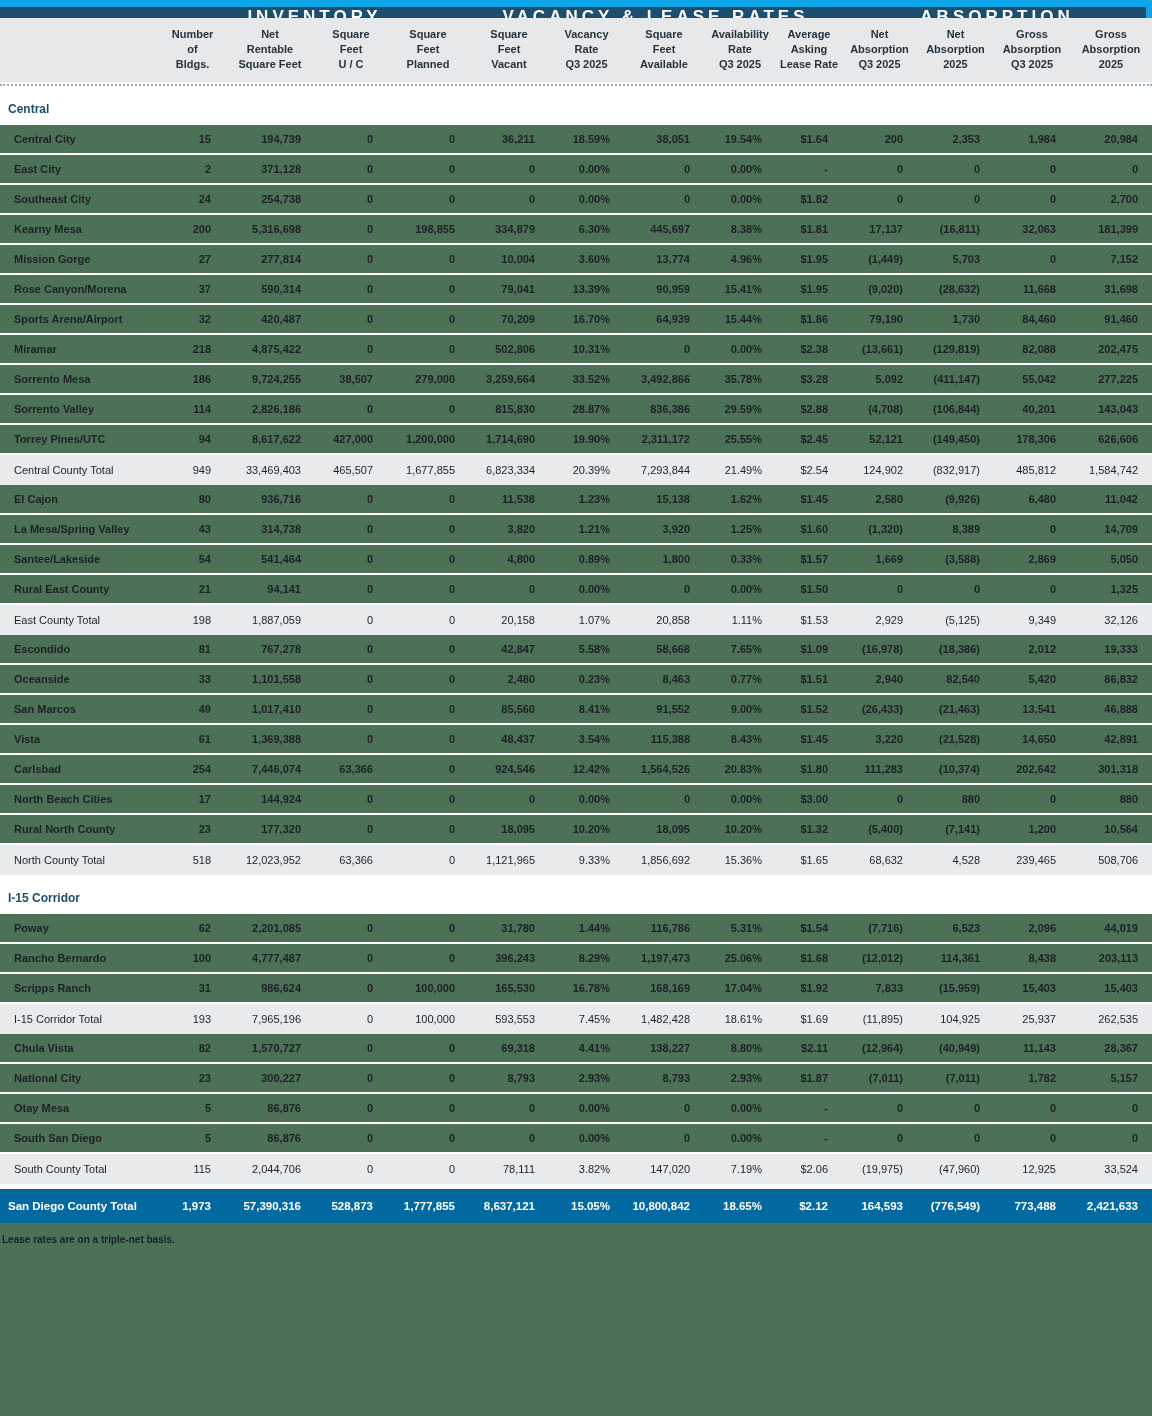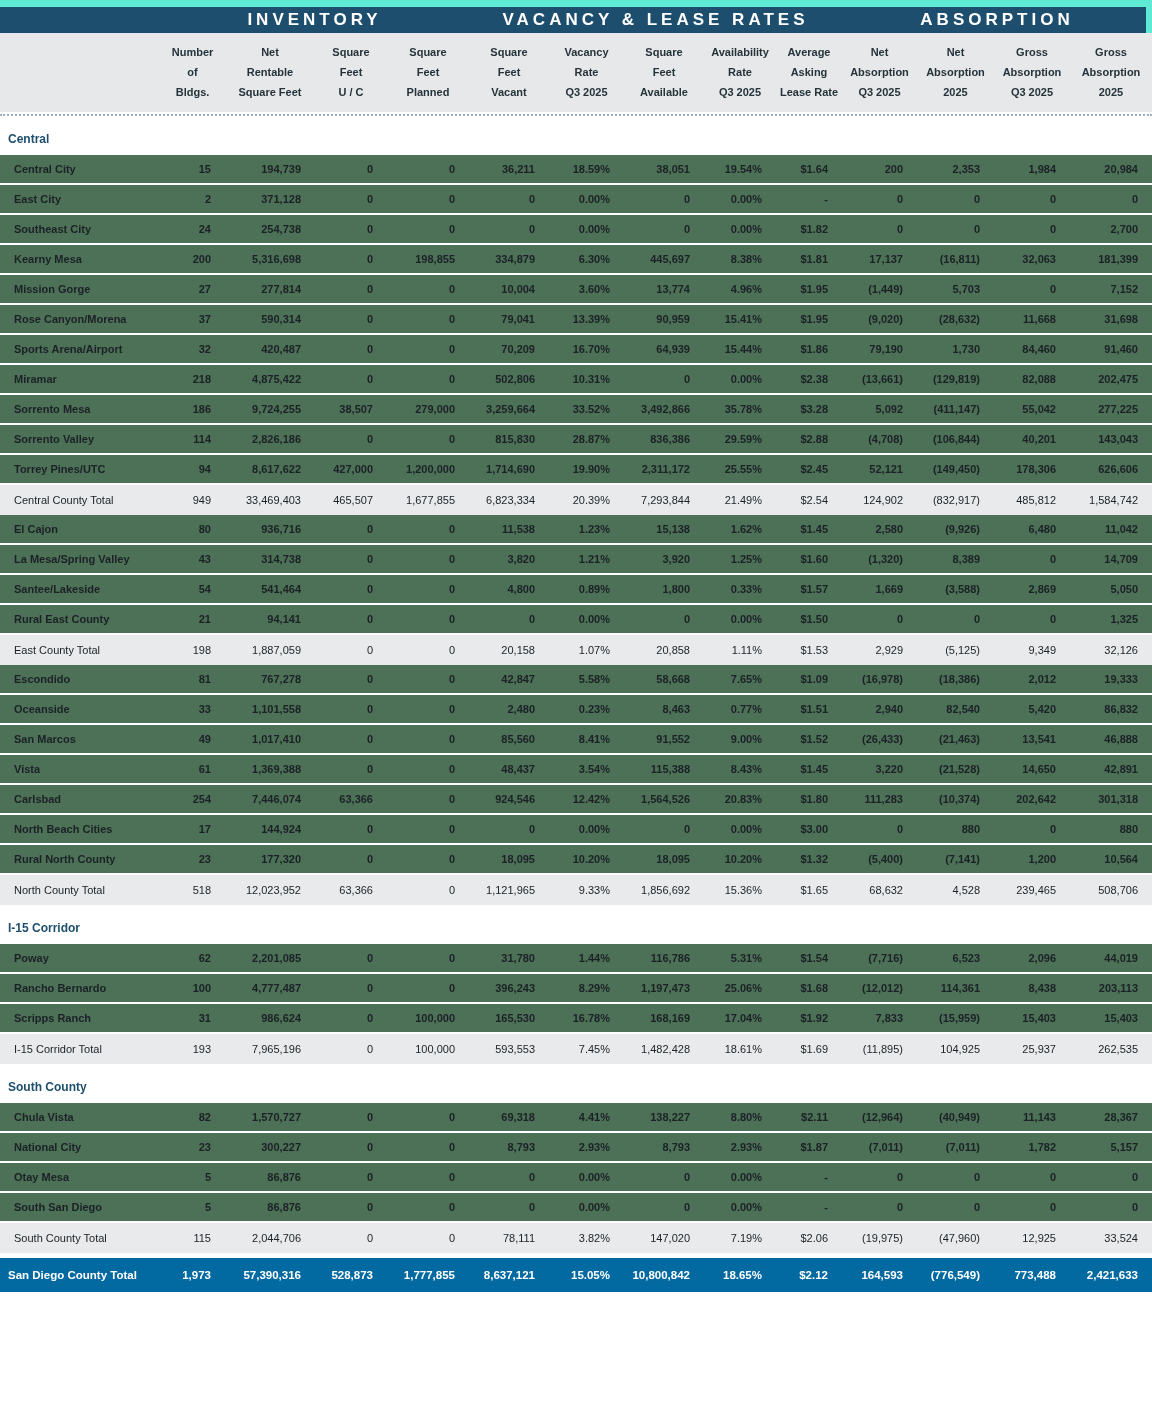--- a/index.html
+++ b/index.html
@@ -7,32 +7,32 @@
     position:relative;
     width:1152px;height:1416px;
     background:#ffffff;
     font-family:"Liberation Sans", sans-serif;
     display:flex;flex-direction:column;
     overflow:hidden;
     --cols:160px 65px 90px 72px 82px 80px 75px 80px 72px 66px 75px 77px 76px 82px;
   }
   .grid{display:grid;grid-template-columns:var(--cols);}
   
-  .top-zone{position:relative;height:33px;background:#5eead4;flex:none;}
+  .top-zone{position:relative;height:18px;background:#0ea5e9;flex:none;}
   .blue-band{
     position:absolute;left:0;top:7px;right:6px;bottom:0;
     background:#1D4E6E;color:#ffffff;
     display:grid;grid-template-columns:var(--cols);align-items:center;overflow:hidden;
   }
   .band-cell{text-align:center;font-size:17px;font-weight:700;letter-spacing:4px;white-space:nowrap;}
   .col-headers{
     background:#E6E8E9;padding:9px 0 10px 0;flex:none;
   }
   .col-head{
-    text-align:center;font-size:11px;font-weight:700;color:#26333B;line-height:20px;white-space:pre-line;
+    text-align:center;font-size:11px;font-weight:700;color:#26333B;line-height:15px;white-space:pre-line;
   }
   .dotted-sep{border-top:2px dotted #9AAFC4;margin:2px 0 0 0;flex:none;}
   
   .section-heading{
     margin:12px 0 5px 0;height:22px;line-height:22px;
     padding-left:8px;color:#1D4E6E;font-size:12px;font-weight:700;flex:none;
   }
   .data-row{
     background:#4D7156;height:28px;border-bottom:2px solid #ffffff;
     align-items:center;
@@ -572,21 +572,20 @@
         <div class="c num">593,553</div>
         <div class="c num">7.45%</div>
         <div class="c num">1,482,428</div>
         <div class="c num">18.61%</div>
         <div class="c num">$1.69</div>
         <div class="c num">(11,895)</div>
         <div class="c num">104,925</div>
         <div class="c num">25,937</div>
         <div class="c num">262,535</div>
       </div>
-      <div class="section-heading">South County</div>
       <div class="data-row grid">
         <div class="c name">Chula Vista</div>
         <div class="c num">82</div>
         <div class="c num">1,570,727</div>
         <div class="c num">0</div>
         <div class="c num">0</div>
         <div class="c num">69,318</div>
         <div class="c num">4.41%</div>
         <div class="c num">138,227</div>
         <div class="c num">8.80%</div>
@@ -672,14 +671,17 @@
       <div class="c num">15.05%</div>
       <div class="c num">10,800,842</div>
       <div class="c num">18.65%</div>
       <div class="c num">$2.12</div>
       <div class="c num">164,593</div>
       <div class="c num">(776,549)</div>
       <div class="c num">773,488</div>
       <div class="c num">2,421,633</div>
     </div>
 
+  <div class="footer-zone">
+    <div class="footnote">Lease rates are on a triple-net basis.</div>
+  </div>
 
 </div>
 
 </body></html>

